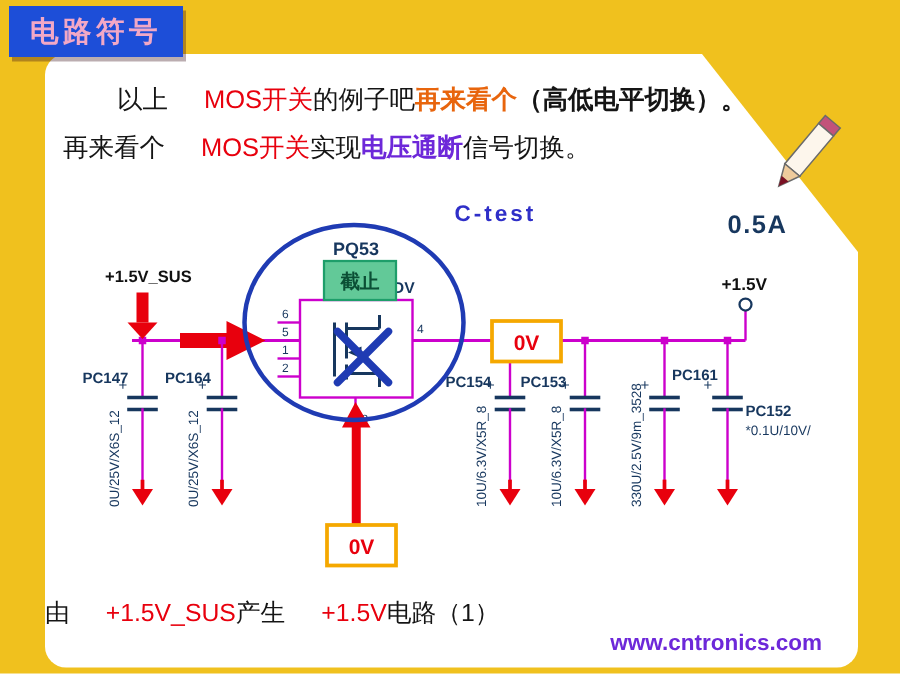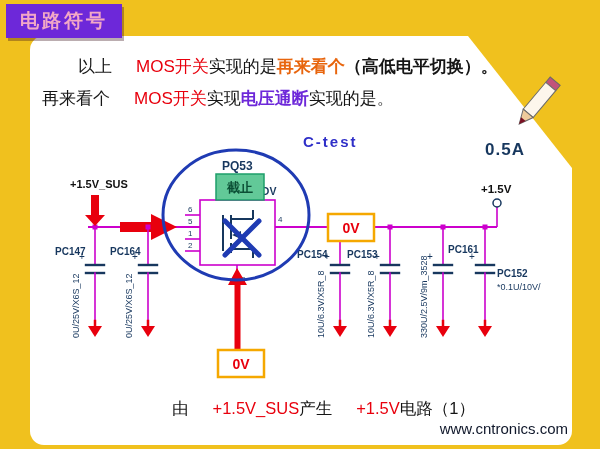--- a/index.html
+++ b/index.html
@@ -4,32 +4,32 @@
 <style>
   html,body{margin:0;padding:0;}
   body{
     width:600px;height:449px;position:relative;overflow:hidden;
     background:#F0C11E;
     font-family:"Liberation Sans","DejaVu Sans",sans-serif;
   }
   .panel{position:absolute;left:30px;top:36px;right:28px;bottom:4px;background:#ffffff;border-radius:14px;}
   .corner-tri{position:absolute;left:468px;top:36px;width:104px;height:132px;background:#F0C11E;
     clip-path:polygon(0 0,100% 0,100% 100%);}
-  .badge{position:absolute;left:6px;top:4px;background:#6d28d9;color:#F2A8C6;
+  .badge{position:absolute;left:6px;top:4px;background:#1d4ed8;color:#F2A8C6;
     font-size:19px;font-weight:bold;letter-spacing:3px;padding:4px 14px;
     box-shadow:2px 3px 0 rgba(60,20,30,.35);}
   .line1{position:absolute;left:78px;top:55px;font-size:17px;color:#151515;white-space:nowrap;}
   .line2{position:absolute;left:42px;top:87px;font-size:17px;color:#151515;white-space:nowrap;}
   .t-red{color:#E8000D;margin-left:24px;}
   .t-orange{color:#E8650D;font-weight:bold;}
   .t-boldblack{color:#151515;font-weight:bold;margin-top:20px;}
   .t-blue{color:#6d28d9;font-weight:bold;}
-  .caption{position:absolute;left:30px;top:398px;width:445px;text-align:right;
+  .caption{position:absolute;left:30px;top:398px;width:445px;text-align:left;
     font-size:16.5px;color:#151515;white-space:nowrap;}
-  .watermark{position:absolute;right:32px;top:420px;color:#0f172a;font-size:15px;font-weight:normal;}
+  .watermark{position:absolute;right:52px;top:420px;color:#6d28d9;font-size:15px;font-weight:bold;}
   svg{position:absolute;}
   #schematic{left:35px;top:125px;}
   #pencil{left:500px;top:74px;}
   text{font-family:"Liberation Sans","DejaVu Sans",sans-serif;}
 </style>
 </head>
 <body>
 
 <div class="panel"></div>
 <div class="corner-tri"></div>
@@ -40,23 +40,23 @@
     <rect x="28" y="7" width="13" height="35" fill="#FDF6EC" stroke="#6b6b6b" stroke-width="1"></rect>
     <polygon points="28,42 41,42 34.5,56" fill="#EFCB9C" stroke="#6b6b6b" stroke-width="1"></polygon>
     <polygon points="31.5,49.5 37.5,49.5 34.5,56" fill="#7A1023"></polygon>
   </g>
 </svg>
 
 <div class="badge">
   <span>电路符号</span>
 </div>
 
-<div class="line1"><span>以上</span><span class="t-red">MOS开关</span><span>实现的是</span><span class="t-orange">再来看个</span><span class="t-boldblack">（高低电平切换）。</span></div>
-
-<div class="line2"><span>再来看个</span><span class="t-red">MOS开关</span><span>实现</span><span class="t-blue">电压通断</span><span>实现的是。</span></div>
+<div class="line1"><span>以上</span><span class="t-red">MOS开关</span><span>的例子吧</span><span class="t-orange">再来看个</span><span class="t-boldblack">（高低电平切换）。</span></div>
+
+<div class="line2"><span>再来看个</span><span class="t-red">MOS开关</span><span>实现</span><span class="t-blue">电压通断</span><span>信号切换。</span></div>
 
 <svg id="schematic" width="530" height="280" viewBox="0 0 530 280">
 
   <line x1="53" y1="102" x2="462" y2="102" stroke="#CC00CC" stroke-width="2"></line>
 
   <polygon points="85,97 116,97 116,89 142,102 116,115 116,107 85,107" fill="#E8000D"></polygon>
 
   <g stroke-linecap="square">
     <line x1="60" y1="102" x2="60" y2="140" stroke="#CC00CC" stroke-width="1.6"></line>
     <line x1="51" y1="140" x2="69" y2="140" stroke="#17375E" stroke-width="2.4"></line>

